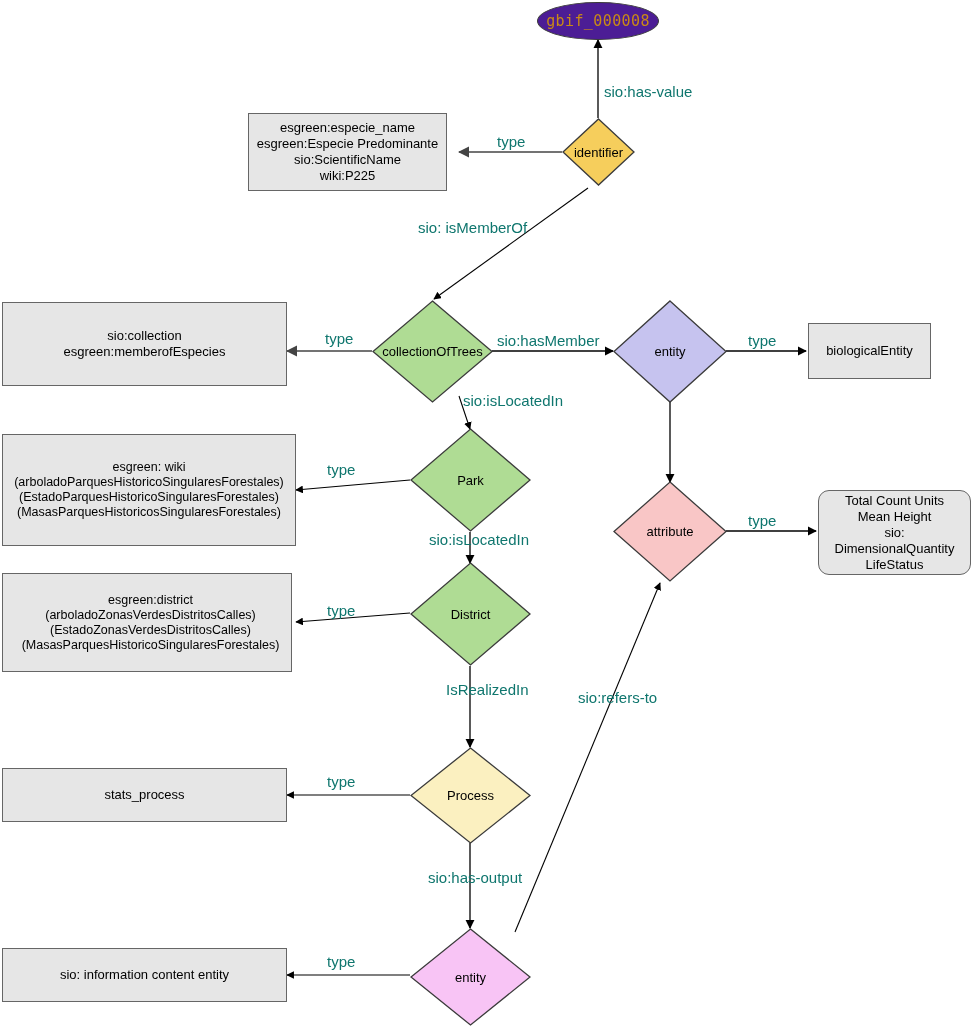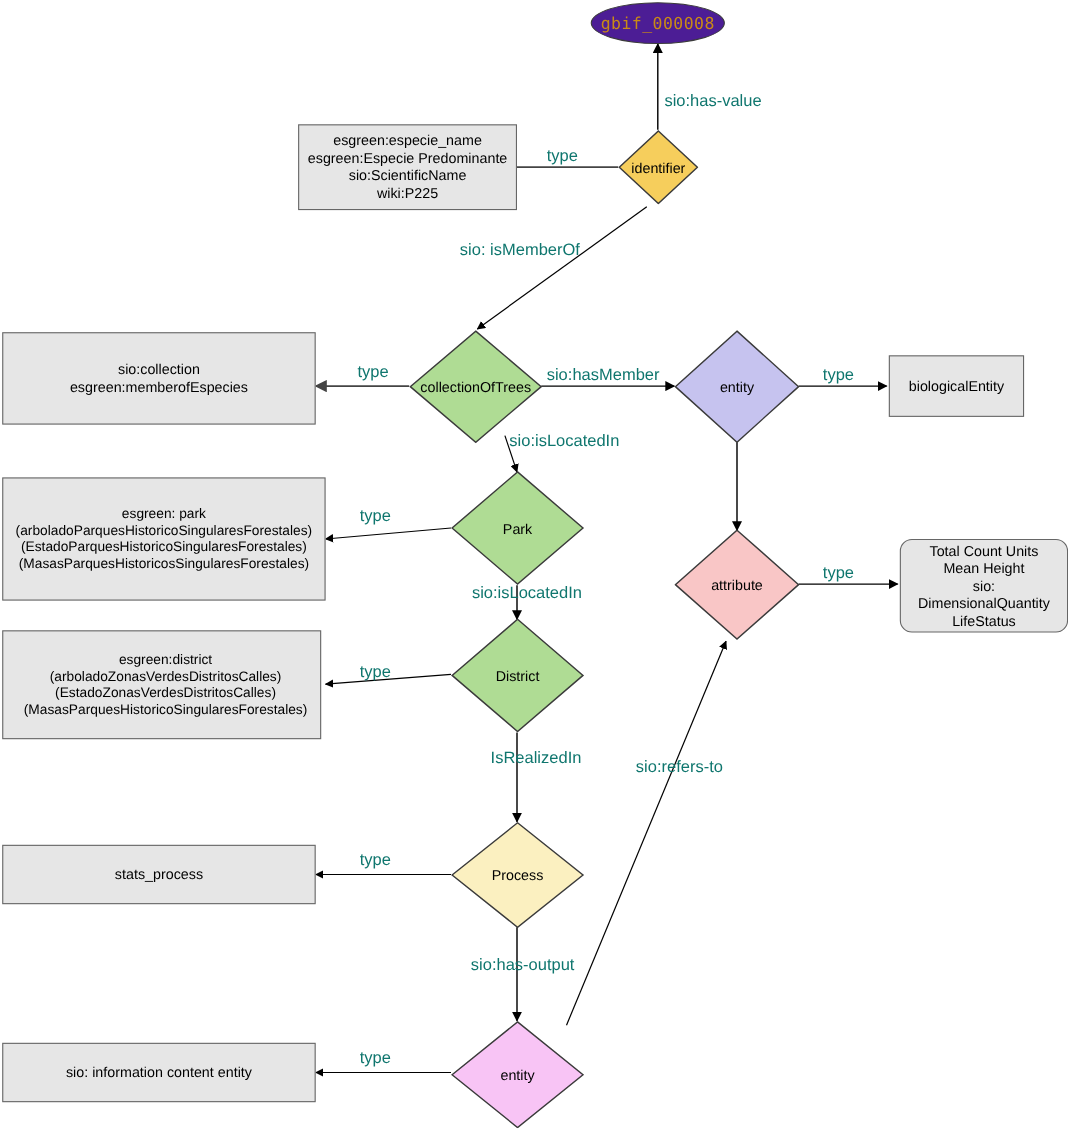--- a/index.html
+++ b/index.html
@@ -141,21 +141,21 @@
     <span>gbif_000008</span>
   </div>
 
   <div class="diamond-wrap" style="left:562px; top:118px; width:73px; height:68px;">
     <svg width="73" height="68" viewBox="0 0 73 68" xmlns="http://www.w3.org/2000/svg">
       <polygon points="36.5,1 72,34 36.5,67 1,34" fill="#F6CE5C" stroke="#3b3b3b" stroke-width="1.3"></polygon>
     </svg>
     <div class="diamond-label">identifier</div>
   </div>
 
-  <div class="node rect" style="left:271px; top:113px; width:199px; height:78px; flex-direction:column;">
+  <div class="node rect" style="left:248px; top:113px; width:199px; height:78px; flex-direction:column;">
     <span class="ln">esgreen:especie_name</span>
     <span class="ln">esgreen:Especie Predominante</span>
     <span class="ln">sio:ScientificName</span>
     <span class="ln">wiki:P225</span>
   </div>
 
   <div class="diamond-wrap" style="left:372px; top:300px; width:121px; height:103px;">
     <svg width="121" height="103" viewBox="0 0 121 103" xmlns="http://www.w3.org/2000/svg">
       <polygon points="60.5,1 120,51.5 60.5,102 1,51.5" fill="#AFDC94" stroke="#3b3b3b" stroke-width="1.3"></polygon>
     </svg>
@@ -179,21 +179,21 @@
   </div>
 
   <div class="diamond-wrap" style="left:410px; top:428px; width:121px; height:104px;">
     <svg width="121" height="104" viewBox="0 0 121 104" xmlns="http://www.w3.org/2000/svg">
       <polygon points="60.5,1 120,52 60.5,103 1,52" fill="#AFDC94" stroke="#3b3b3b" stroke-width="1.3"></polygon>
     </svg>
     <div class="diamond-label">Park</div>
   </div>
 
   <div class="node rect rect-small" style="left:2px; top:434px; width:294px; height:112px; flex-direction:column;">
-    <span class="ln">esgreen: park</span>
+    <span class="ln">esgreen: wiki</span>
     <span class="ln">(arboladoParquesHistoricoSingularesForestales)</span>
     <span class="ln">(EstadoParquesHistoricoSingularesForestales)</span>
     <span class="ln">(MasasParquesHistoricosSingularesForestales)</span>
   </div>
 
   <div class="diamond-wrap" style="left:613px; top:481px; width:114px; height:101px;">
     <svg width="114" height="101" viewBox="0 0 114 101" xmlns="http://www.w3.org/2000/svg">
       <polygon points="57,1 113,50.5 57,100 1,50.5" fill="#F9C6C6" stroke="#3b3b3b" stroke-width="1.3"></polygon>
     </svg>
     <div class="diamond-label">attribute</div>

